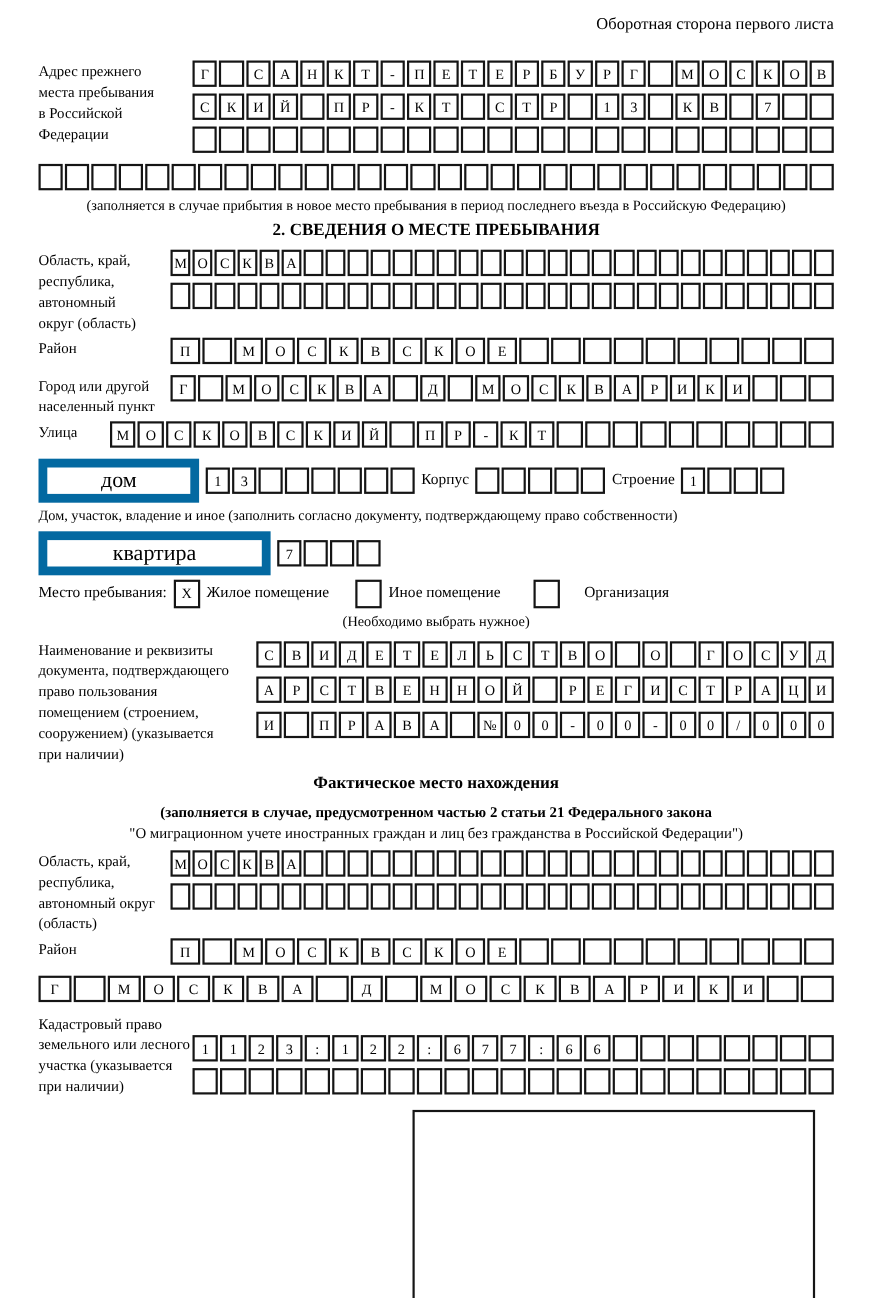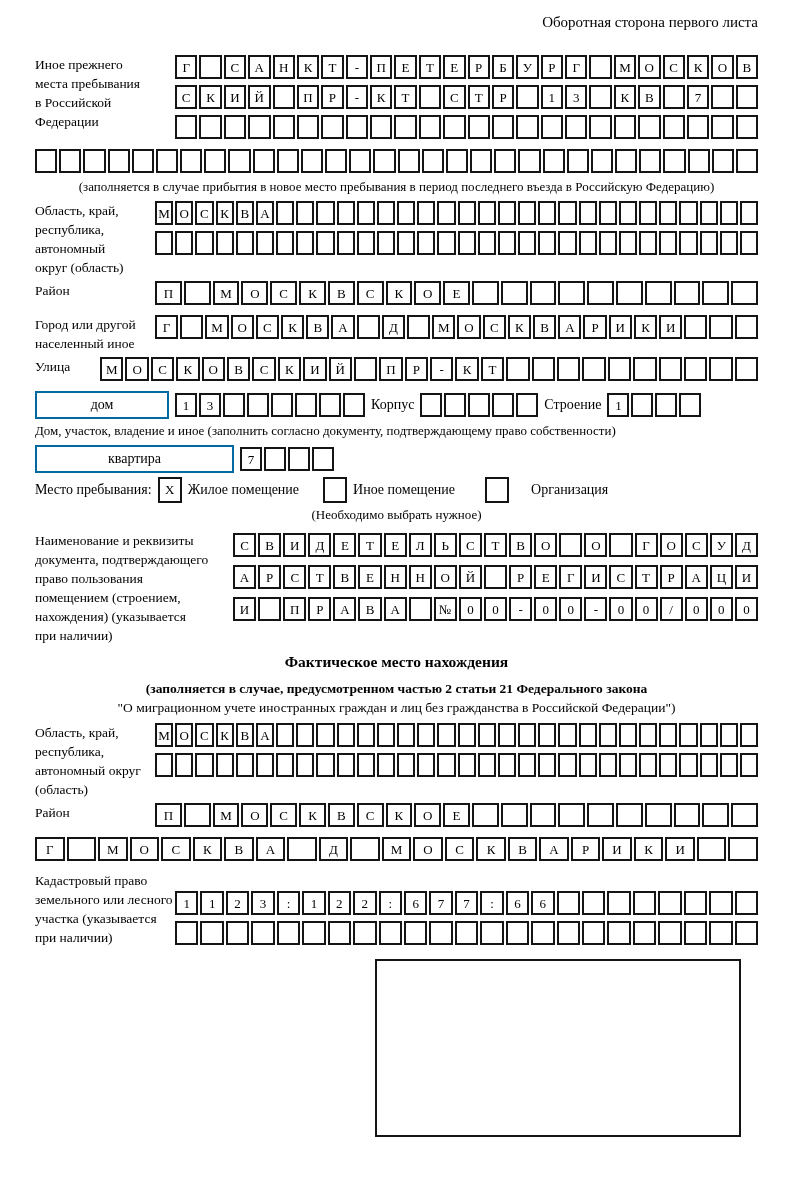--- a/index.html
+++ b/index.html
@@ -20,42 +20,42 @@
     flex:1 1 0; height:20px; border:2px solid #151515; background:#fff;
     display:flex; align-items:center; justify-content:center;
     font-size:13px; line-height:1; overflow:hidden;
   }
   .fixed .box{ flex:0 0 18px; }
   .caption{ font-size:13px; margin:2px 0 6px 0; }
   .caption.center{ text-align:center; }
   .h-sec{ text-align:center; font-weight:bold; font-size:15.5px; margin:4px 0 8px 0; }
   .inline-row{ display:flex; align-items:center; gap:6px; margin-bottom:4px; font-size:14px; }
   .labelbox{
-    border:2px solid #0369a1; height:24px; display:flex; align-items:center;
-    justify-content:center; font-size:14px; background:#fff;
+    border:8px solid #0369a1; height:24px; display:flex; align-items:center;
+    justify-content:center; font-size:20px; background:#fff;
   }
   .cb{
     width:20px; height:22px; border:2px solid #151515; display:flex;
     align-items:center; justify-content:center; font-size:13px; background:#fff;
   }
   .hint{ text-align:center; font-size:13px; margin:0 0 8px 0; }
   .fact-cap{ text-align:center; font-size:13.5px; line-height:19px; margin-bottom:6px; }
   .stamp-wrap{ margin:8px 0 0 322px; width:402px; }
   .stamp-box{ width:362px; height:174px; border:2px solid #151515; margin:0 auto 6px auto; background:#fff; }
 </style>
 </head>
 <body>
 
 <div class="page">
 
   <div class="note">Оборотная сторона первого листа</div>
 
   <div class="field">
     <div class="lbl w140">
-      <span>Иное прежнего</span>
+      <span>Адрес прежнего</span>
       <span>места пребывания</span>
       <span>в Российской</span>
       <span>Федерации</span>
     </div>
     <div class="rows">
       <div class="box-row">
           <div class="box">Г</div>
           <div class="box"></div>
           <div class="box">С</div>
           <div class="box">А</div>
@@ -161,20 +161,21 @@
       <div class="box"></div>
       <div class="box"></div>
       <div class="box"></div>
       <div class="box"></div>
       <div class="box"></div>
       <div class="box"></div>
       <div class="box"></div>
     </div>
   <div class="caption center">(заполняется в случае прибытия в новое место пребывания в период последнего въезда в Российскую Федерацию)</div>
 
+  <div class="h-sec">2. СВЕДЕНИЯ О МЕСТЕ ПРЕБЫВАНИЯ</div>
 
   <div class="field">
     <div class="lbl w120">
       <span>Область, край,</span>
       <span>республика,</span>
       <span>автономный</span>
       <span>округ (область)</span>
     </div>
     <div class="rows">
       <div class="box-row">
@@ -271,21 +272,21 @@
           <div class="box"></div>
           <div class="box"></div>
           <div class="box"></div>
         </div>
     </div>
   </div>
 
   <div class="field">
     <div class="lbl w120">
       <span>Город или другой</span>
-      <span>населенный иное</span>
+      <span>населенный пункт</span>
     </div>
     <div class="rows">
       <div class="box-row">
           <div class="box">Г</div>
           <div class="box"></div>
           <div class="box">М</div>
           <div class="box">О</div>
           <div class="box">С</div>
           <div class="box">К</div>
           <div class="box">В</div>
@@ -396,21 +397,21 @@
     <span style="margin-left:16px;">Организация</span>
   </div>
   <div class="hint">(Необходимо выбрать нужное)</div>
 
   <div class="field">
     <div class="lbl w198">
       <span>Наименование и реквизиты</span>
       <span>документа, подтверждающего</span>
       <span>право пользования</span>
       <span>помещением (строением,</span>
-      <span>нахождения) (указывается</span>
+      <span>сооружением) (указывается</span>
       <span>при наличии)</span>
     </div>
     <div class="rows" style="padding-top:2px;">
       <div class="box-row" style="margin-bottom:8px;">
           <div class="box">С</div>
           <div class="box">В</div>
           <div class="box">И</div>
           <div class="box">Д</div>
           <div class="box">Е</div>
           <div class="box">Т</div>

